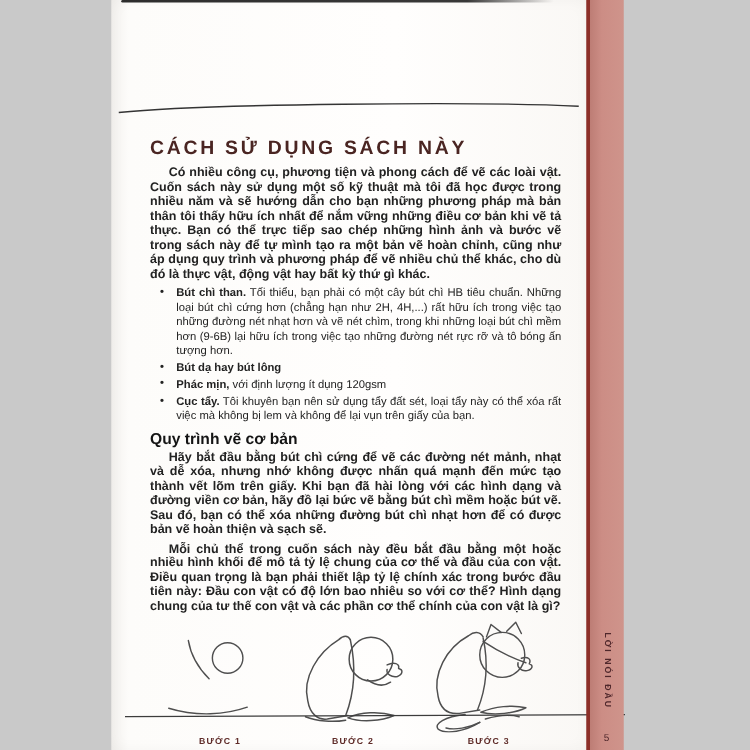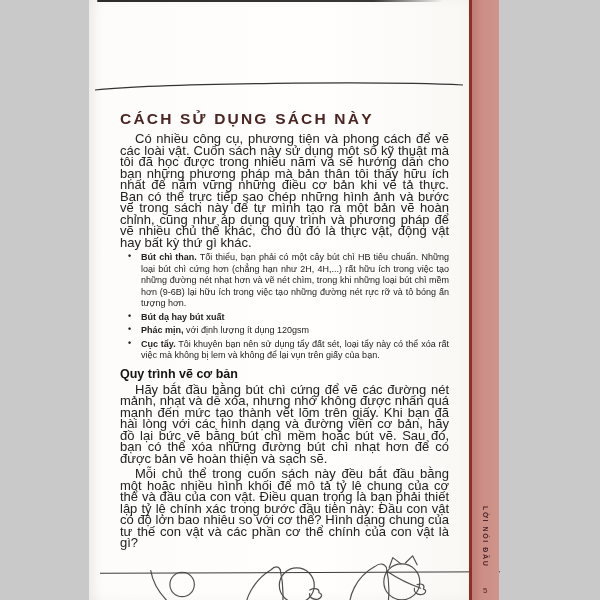--- a/index.html
+++ b/index.html
@@ -12,21 +12,21 @@
         box-shadow:inset 0 0 12px rgba(0,0,0,0.04);}
   .top-edge{position:absolute;left:8px;top:0;width:346px;height:2px;
         background:linear-gradient(90deg,#161616 0,#222 80%,rgba(40,40,40,0)100%);
         border-radius:2px;opacity:.9;}
   .frame-top{position:absolute;left:4px;top:78px;width:372px;height:16px;}
   .frame-top path{stroke:#343434;stroke-width:1.1;fill:none;}
 
   .content{position:absolute;left:31px;right:21px;top:110px;color:var(--body-text,#222);}
   h1{margin:0 0 5px 0;font-size:15.5px;font-weight:bold;letter-spacing:2.2px;
      color:var(--title,#4a2522);}
-  .body-text{font-size:13px;line-height:11.5px;text-align:justify;margin:0 0 4px 0;}
+  .body-text{font-size:10px;line-height:11.5px;text-align:justify;margin:0 0 4px 0;font-weight:bold;}
   .indent{text-indent:15px;}
   h2{margin:5px 0 3px 0;font-size:12.5px;font-weight:bold;color:var(--heading,#141414);}
   ul.tools{list-style:none;margin:1px 0 2px 0;padding:0;}
   ul.tools li{position:relative;padding-left:21px;margin:0 0 2px 0;
      font-size:9px;line-height:11.5px;text-align:justify;}
   ul.tools .dot{position:absolute;left:8px;top:-1px;font-weight:bold;}
 
   .steps{display:flex;justify-content:space-between;align-items:flex-end;
      margin-top:5px;padding:0 8px;}
   .steps figure{margin:0;display:flex;flex-direction:column;align-items:center;}
@@ -69,21 +69,21 @@
       <p class="body-text indent">Có nhiều công cụ, phương tiện và phong cách để vẽ các loài vật. Cuốn sách này sử dụng một số kỹ thuật mà tôi đã học được trong nhiều năm và sẽ hướng dẫn cho bạn những phương pháp mà bản thân tôi thấy hữu ích nhất để nắm vững những điều cơ bản khi vẽ tả thực. Bạn có thể trực tiếp sao chép những hình ảnh và bước vẽ trong sách này để tự mình tạo ra một bản vẽ hoàn chỉnh, cũng như áp dụng quy trình và phương pháp để vẽ nhiều chủ thể khác, cho dù đó là thực vật, động vật hay bất kỳ thứ gì khác.</p>
 
       <ul class="tools">
         <li>
           <span class="dot">•</span>
           <strong>Bút chì than.</strong>
           <span>Tối thiểu, bạn phải có một cây bút chì HB tiêu chuẩn. Những loại bút chì cứng hơn (chẳng hạn như 2H, 4H,...) rất hữu ích trong việc tạo những đường nét nhạt hơn và vẽ nét chìm, trong khi những loại bút chì mềm hơn (9-6B) lại hữu ích trong việc tạo những đường nét rực rỡ và tô bóng ấn tượng hơn.</span>
         </li>
         <li>
           <span class="dot">•</span>
-          <strong>Bút dạ hay bút xuất</strong>
+          <strong>Bút dạ hay bút lông</strong>
           <span></span>
         </li>
         <li>
           <span class="dot">•</span>
           <strong>Phác mịn,</strong>
           <span>với định lượng ít dụng 120gsm</span>
         </li>
         <li>
           <span class="dot">•</span>
           <strong>Cục tẩy.</strong>

